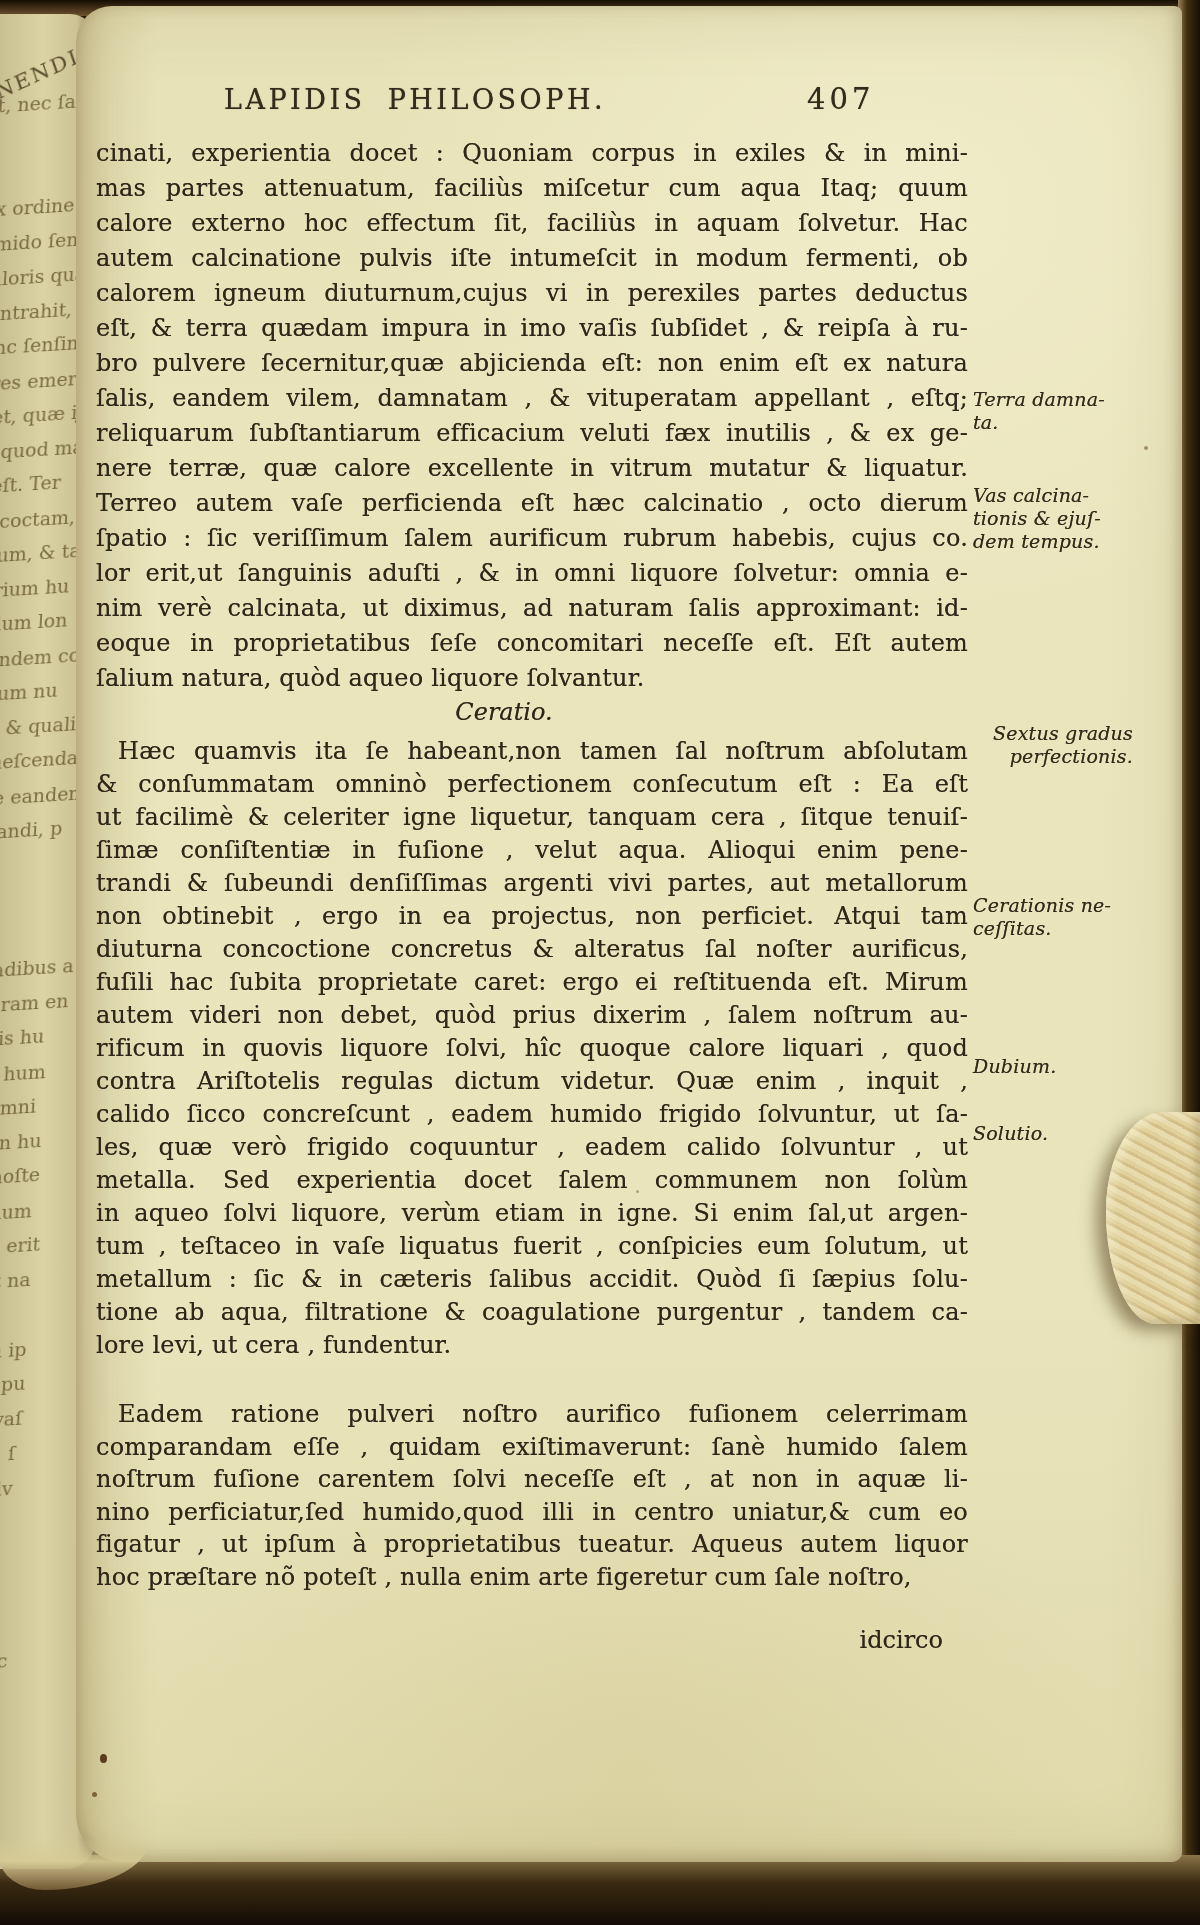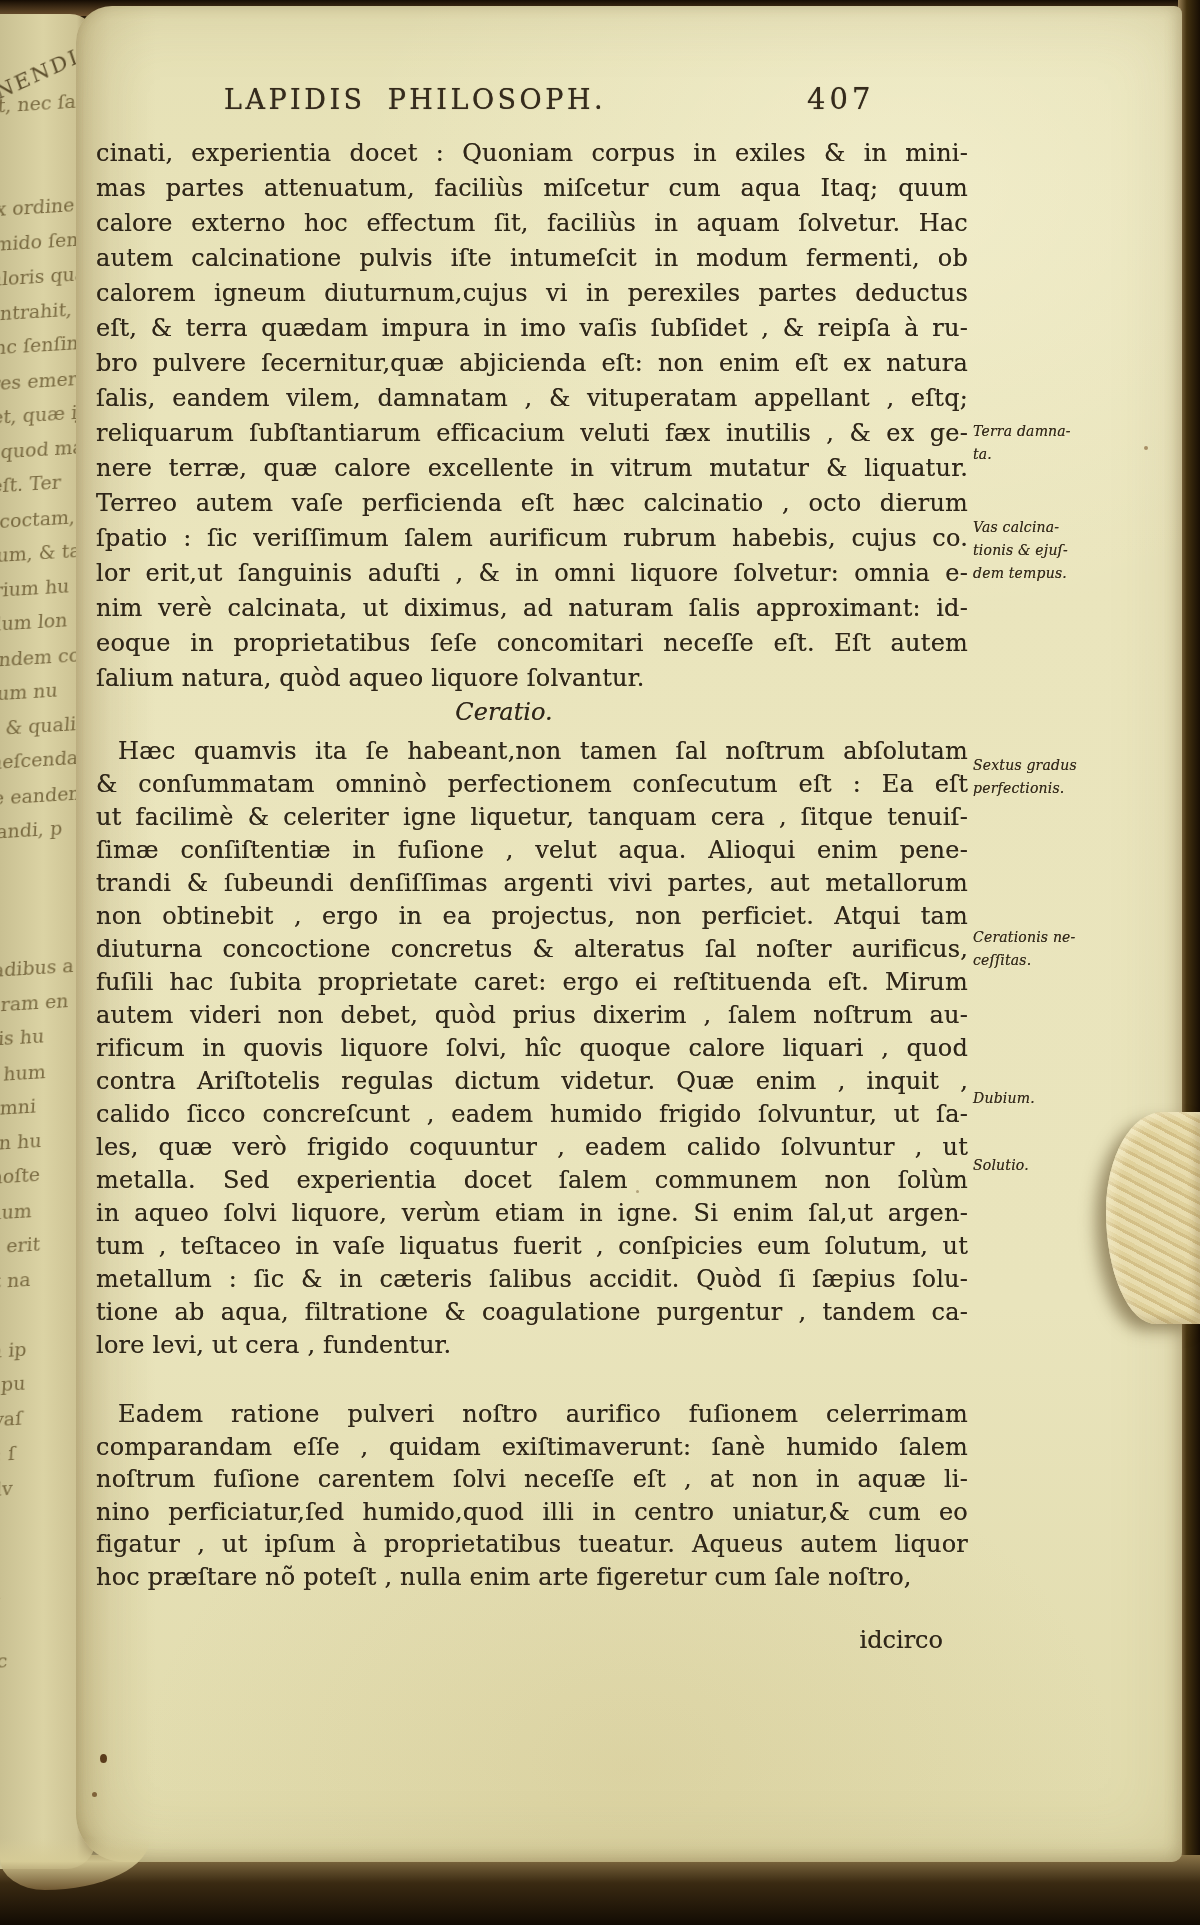--- a/index.html
+++ b/index.html
@@ -90,28 +90,27 @@
   }
   .catchword{
     position:absolute;left:20px;top:1620px;width:847px;
     text-align:right;font-size:24px;color:#2f2619;
     text-shadow:0 0 0.6px rgba(47,38,25,0.65);
   }
 
   
   .margin-note{
     position:absolute;left:897px;width:160px;
-    font-style:italic;font-size:14px;line-height:23px;
+    font-style:italic;font-size:19px;line-height:23px;
     color:#33291a;text-shadow:0 0 0.6px rgba(51,41,26,0.7);
     letter-spacing:0.2px;
-    margin-top:32px;
   }
   .mn-1{top:382px;}
   .mn-2{top:478px;}
-  .mn-3{top:716px;}
+  .mn-3{top:716px;text-align:right;}
   .mn-4{top:888px;}
   .mn-5{top:1049px;}
   .mn-6{top:1116px;}
 
   
   .speck{position:absolute;border-radius:50%;}
   .sp1{left:24px;top:1748px;width:7px;height:9px;background:#5a3c1c;}
   .sp2{left:16px;top:1786px;width:5px;height:5px;background:#6b4a24;opacity:.8;}
   .sp3{left:1068px;top:440px;width:4px;height:4px;background:#8b6b40;opacity:.7;}
   .sp4{left:560px;top:1184px;width:3px;height:3px;background:#7a603a;opacity:.5;}

